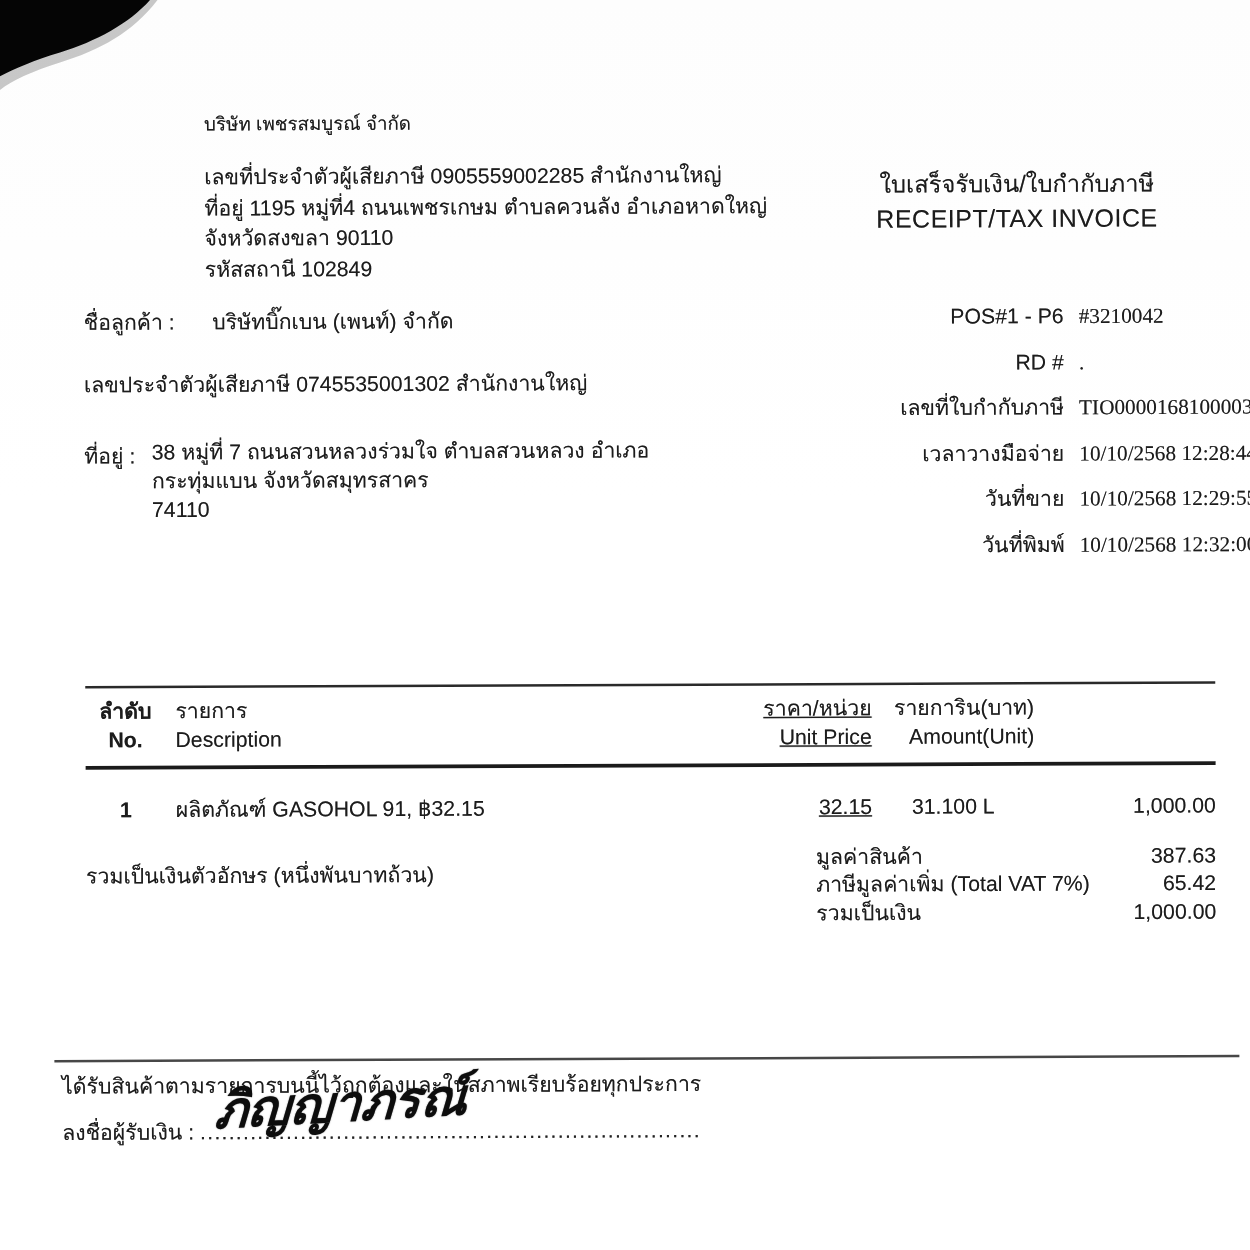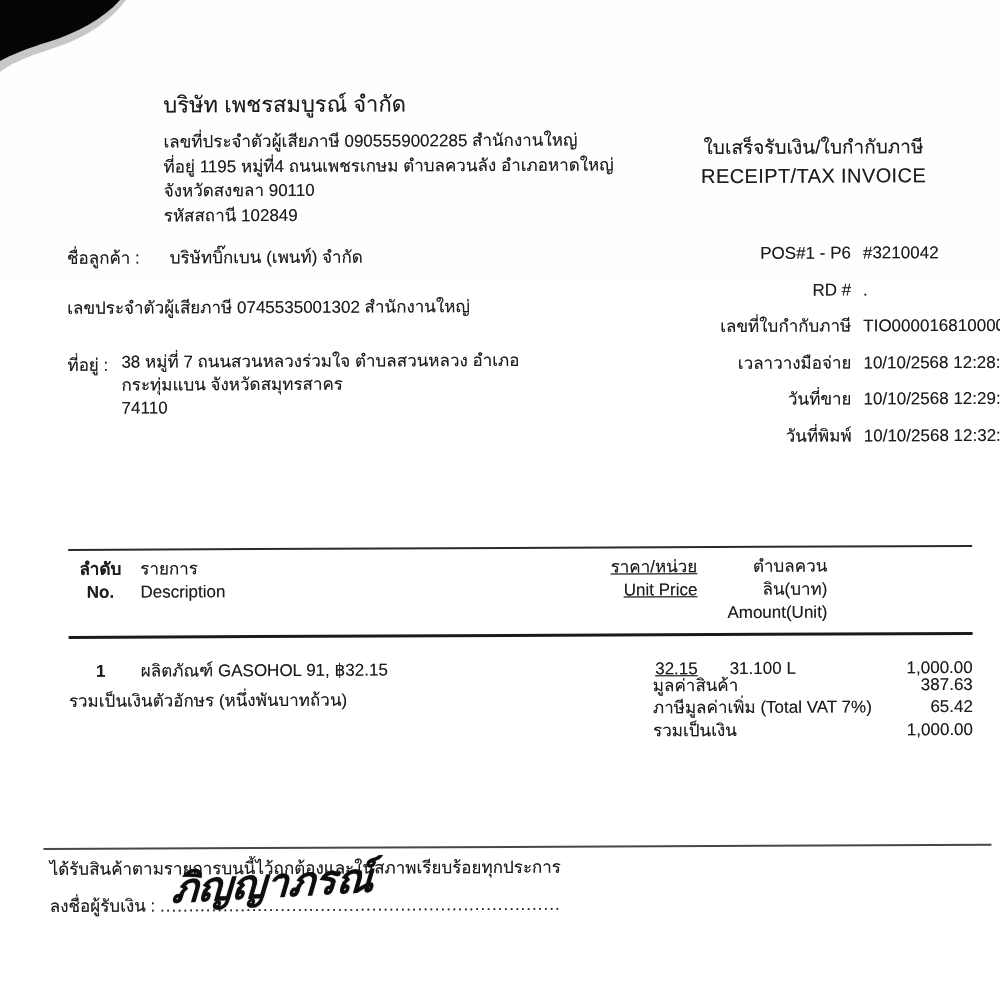--- a/index.html
+++ b/index.html
@@ -7,38 +7,38 @@
     position:relative;width:1000px;height:1000px;overflow:hidden;
     background:linear-gradient(180deg,#fdfdfd 0%,#ffffff 40%);
     font-family:"Liberation Sans","DejaVu Sans",sans-serif;
     color:#1c1c1c;font-size:17px;
     text-shadow:0 0 .5px rgba(0,0,0,.45);
   }
   .tilt{position:absolute;inset:0;transform:rotate(-0.25deg);transform-origin:50% 50%;}
   .abs{position:absolute;}
   .corner-svg{position:absolute;left:0;top:0;z-index:5;}
 
-  .seller-name{left:165px;top:86px;font-size:22px;}
+  .seller-name{left:165px;top:86px;font-size:15px;}
   .seller-details{left:165px;top:129px;line-height:24.5px;}
 
   .doc-title{left:690px;top:133px;width:250px;text-align:center;}
   .title-th{font-size:19px;margin-bottom:3px;}
   .title-en{font-size:20px;letter-spacing:.4px;}
 
   .cust-name{left:68px;top:242px;}
   .cust-name .val{margin-left:30px;}
   .cust-tax{left:68px;top:292px;}
   .cust-addr{left:68px;top:349px;}
   .cust-addr .lbl{display:inline-block;width:54px;vertical-align:top;}
   .cust-addr .addr-lines{display:inline-block;line-height:23px;max-width:470px;}
 
   .meta{left:560px;top:243px;width:412px;}
   .meta-row{display:flex;margin-bottom:12.5px;line-height:24px;}
   .m-lbl{flex:0 0 292px;text-align:right;}
-  .m-val{padding-left:12px;white-space:nowrap;}
+  .m-val{padding-left:12px;white-space:nowrap;font-family:Liberation Serif, serif;}
 
   .items-table{left:68px;top:547px;width:904px;}
   .t-head{
     border-top:2px solid #2a2a2a;border-bottom:3px solid #1b1b1b;
     padding:7px 0 9px 0;
   }
   .t-grid{display:grid;grid-template-columns:64px 1fr 140px 130px 145px;line-height:23px;}
   .c-no{text-align:center;font-weight:bold;}
   .c-desc{text-align:left;padding-left:8px;}
   .c-price{text-align:right;text-decoration:underline;}
@@ -132,21 +132,21 @@
           </div>
           <div class="c-desc">
             <div>รายการ</div>
             <div>Description</div>
           </div>
           <div class="c-price">
             <div>ราคา/หน่วย</div>
             <div>Unit Price</div>
           </div>
           <div class="c-amt">
-            <div>ตำบลควนลิน(บาท)</div>
+            <div>รายการิน(บาท)</div>
             <div>Amount(Unit)</div>
           </div>
         </div>
       </div>
       <div class="t-row t-grid">
         <div class="c-no">1</div>
         <div class="c-desc">ผลิตภัณฑ์ GASOHOL 91, ฿32.15</div>
         <div class="c-price">32.15</div>
         <div class="c-qty">31.100 L</div>
         <div class="c-amt">1,000.00</div>

